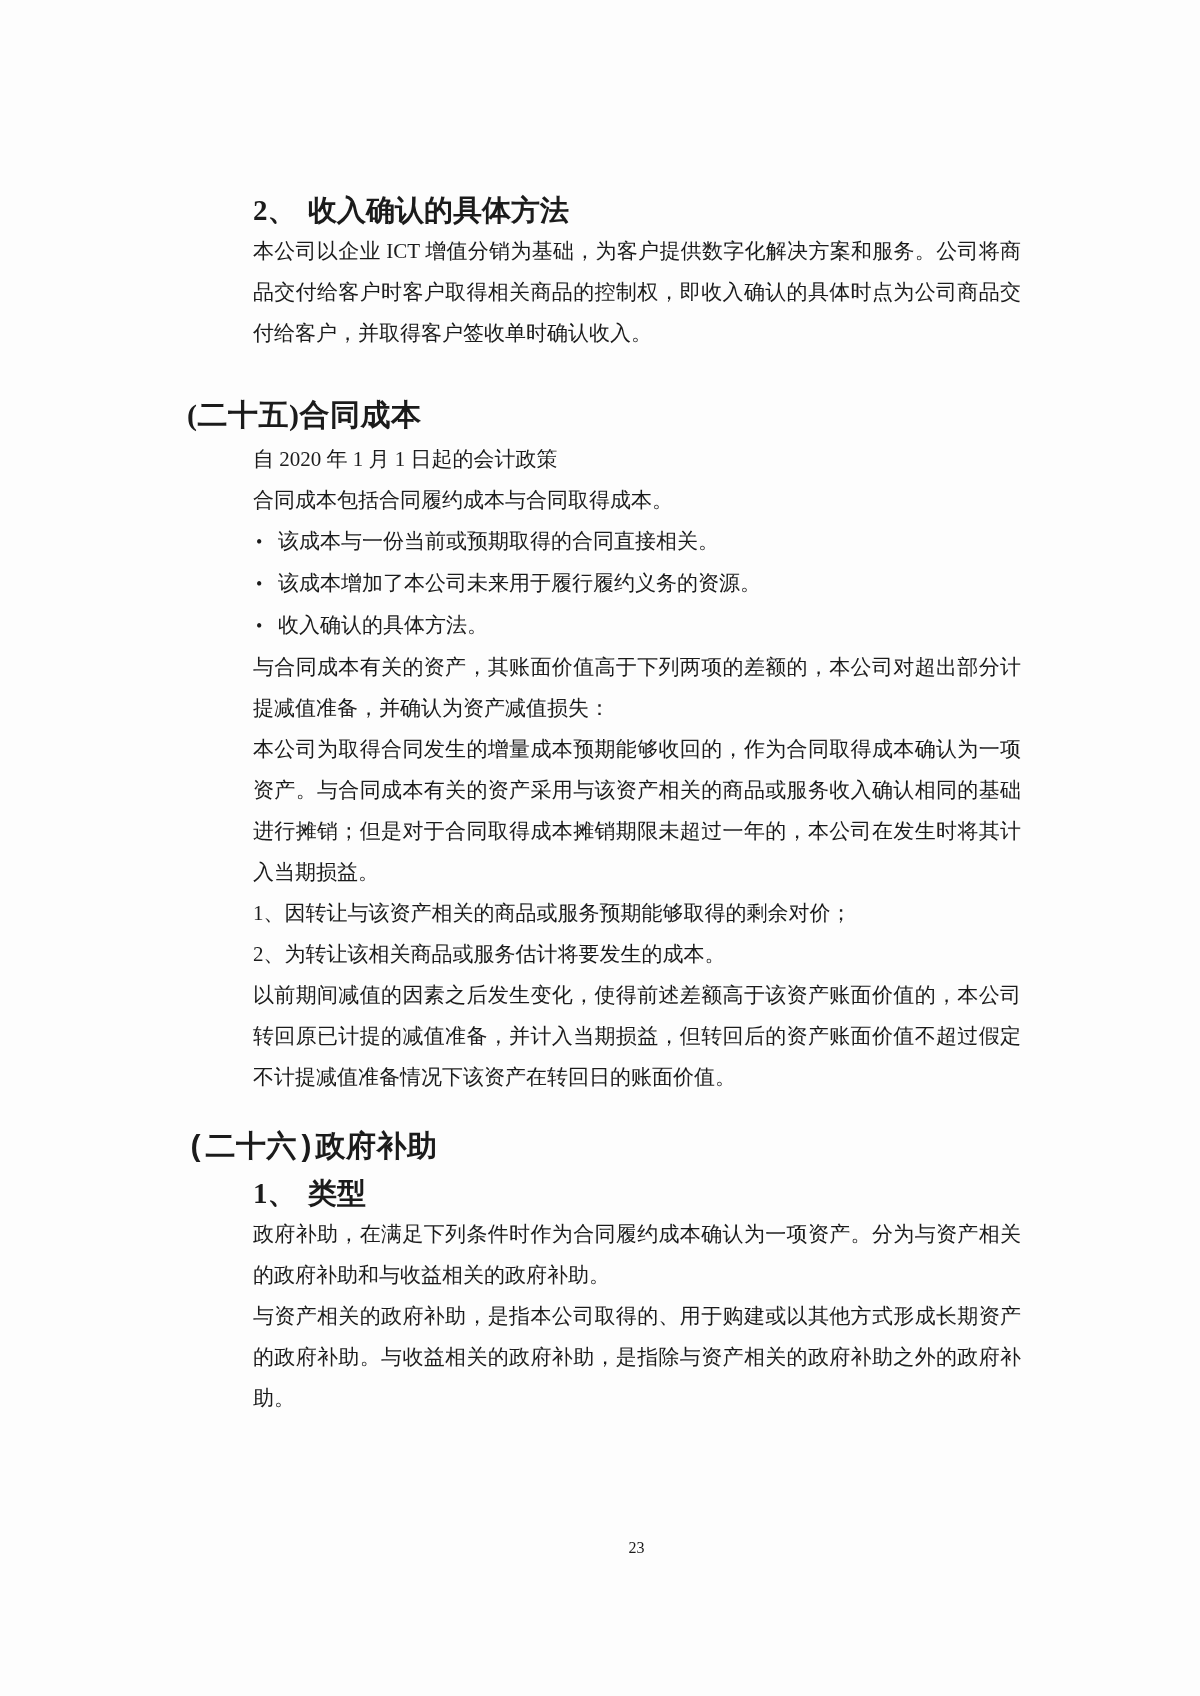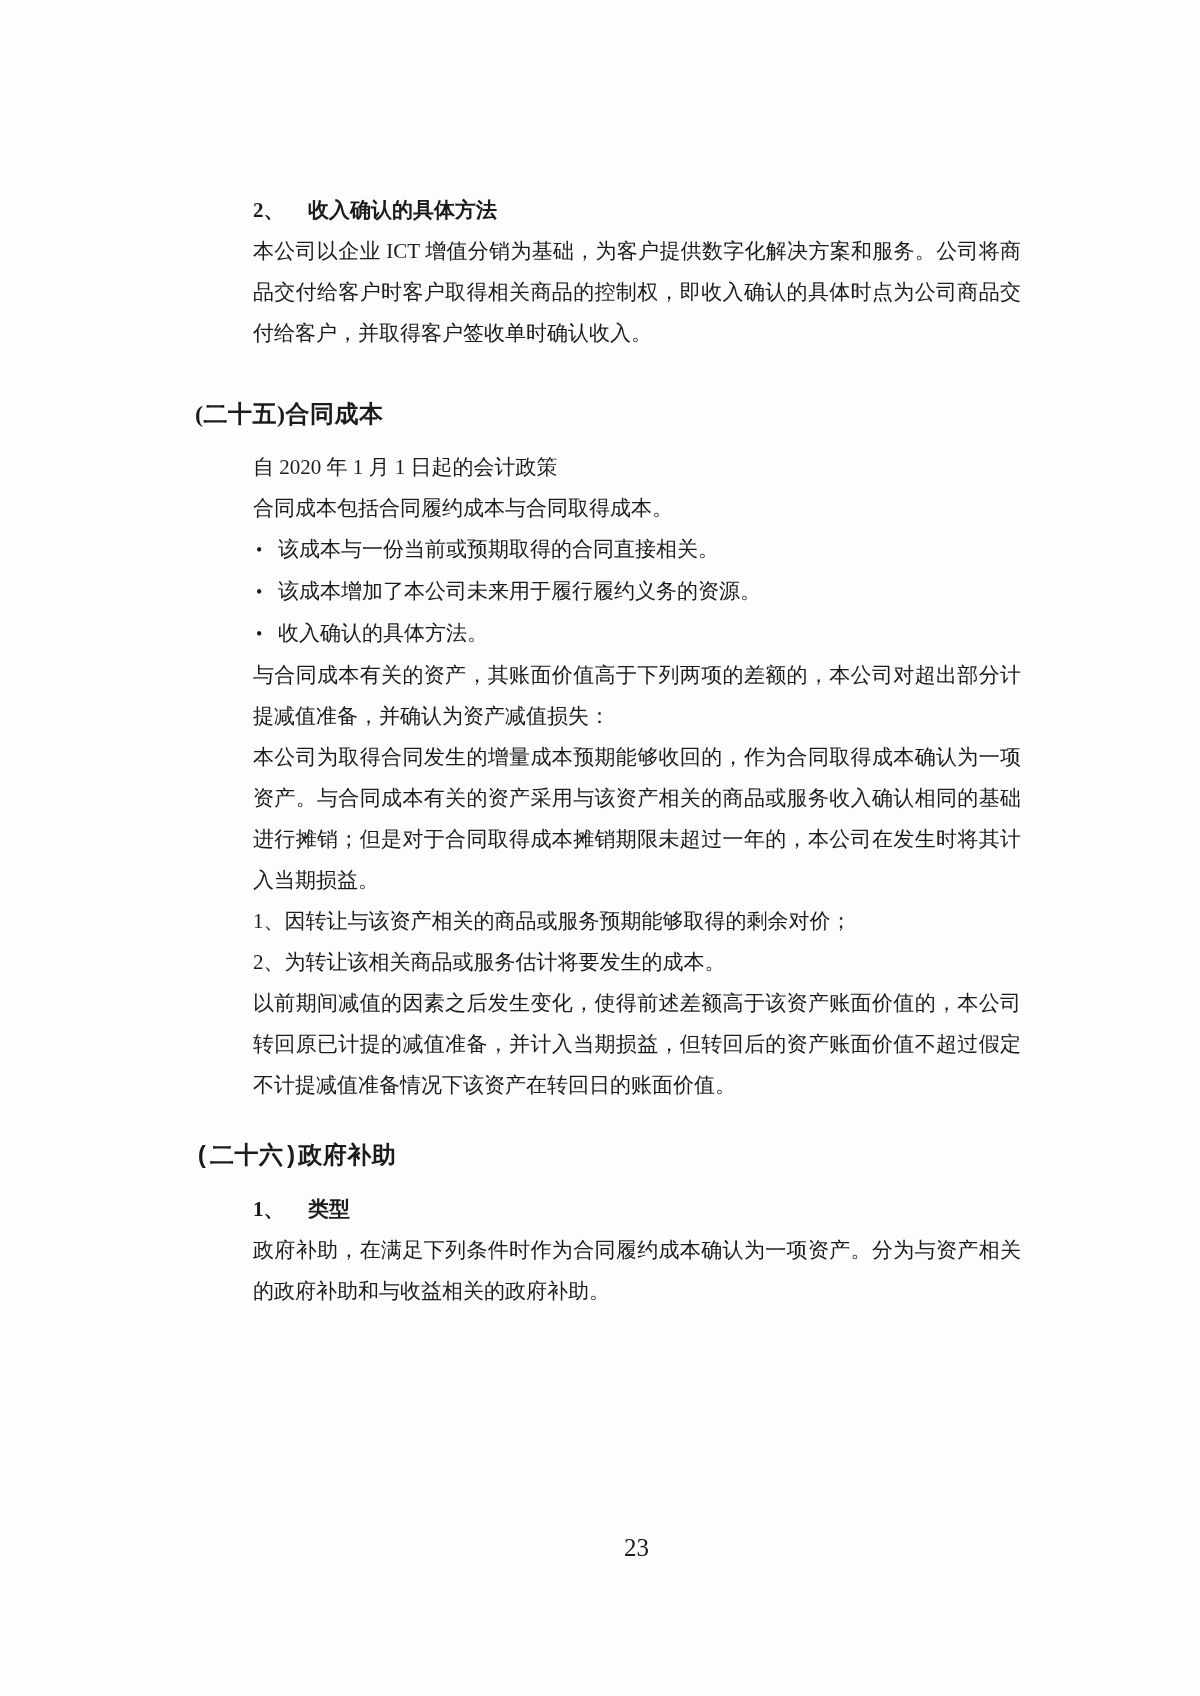--- a/index.html
+++ b/index.html
@@ -19,28 +19,28 @@
   }
   .content {
     position: absolute;
     left: 183px;
     top: 190px;
     width: 838px;
     font-size: 21px;
     line-height: 41px;
   }
   .h-section {
-    font-size: 24px;
+    font-size: 30px;
     font-weight: 700;
     line-height: 41px;
-    margin: 12px;
+    margin: 4px;
     letter-spacing: 0.5px;
   }
   .h-sub {
-    font-size: 21px;
+    font-size: 29px;
     font-weight: 700;
     line-height: 41px;
     margin: 0 0 0 70px;
   }
   .h-sub .num {
     display: inline-block;
     width: 55px;
   }
   .body-p {
     margin: 0 0 0 70px;
@@ -64,21 +64,21 @@
     flex: 1;
   }
   .gap-lg { margin-top: 40px; }
   .gap-md { margin-top: 30px; font-family: Liberation Mono, monospace; }
   .page-num {
     position: absolute;
     left: 253px;
     top: 1527px;
     width: 767px;
     text-align: center;
-    font-size: 25px;
+    font-size: 16px;
     line-height: 41px;
   }
 </style>
 </head>
 <body>
 
 <div class="page">
   <div class="content">
 
     <div class="h-sub">
@@ -107,17 +107,18 @@
     <p class="body-p">本公司为取得合同发生的增量成本预期能够收回的，作为合同取得成本确认为一项资产。与合同成本有关的资产采用与该资产相关的商品或服务收入确认相同的基础进行摊销；但是对于合同取得成本摊销期限未超过一年的，本公司在发生时将其计入当期损益。</p>
     <p class="body-p">1、因转让与该资产相关的商品或服务预期能够取得的剩余对价；</p>
     <p class="body-p">2、为转让该相关商品或服务估计将要发生的成本。</p>
     <p class="body-p">以前期间减值的因素之后发生变化，使得前述差额高于该资产账面价值的，本公司转回原已计提的减值准备，并计入当期损益，但转回后的资产账面价值不超过假定不计提减值准备情况下该资产在转回日的账面价值。</p>
 
     <div class="h-section gap-md">(二十六)政府补助</div>
     <div class="h-sub">
       <span class="num">1、</span><span>类型</span>
     </div>
     <p class="body-p">政府补助，在满足下列条件时作为合同履约成本确认为一项资产。分为与资产相关的政府补助和与收益相关的政府补助。</p>
+    <p class="body-p">与资产相关的政府补助，是指本公司取得的、用于购建或以其他方式形成长期资产的政府补助。与收益相关的政府补助，是指除与资产相关的政府补助之外的政府补助。</p>
 
   </div>
 
   <div class="page-num">23</div>
 </div>
 
 </body></html>

